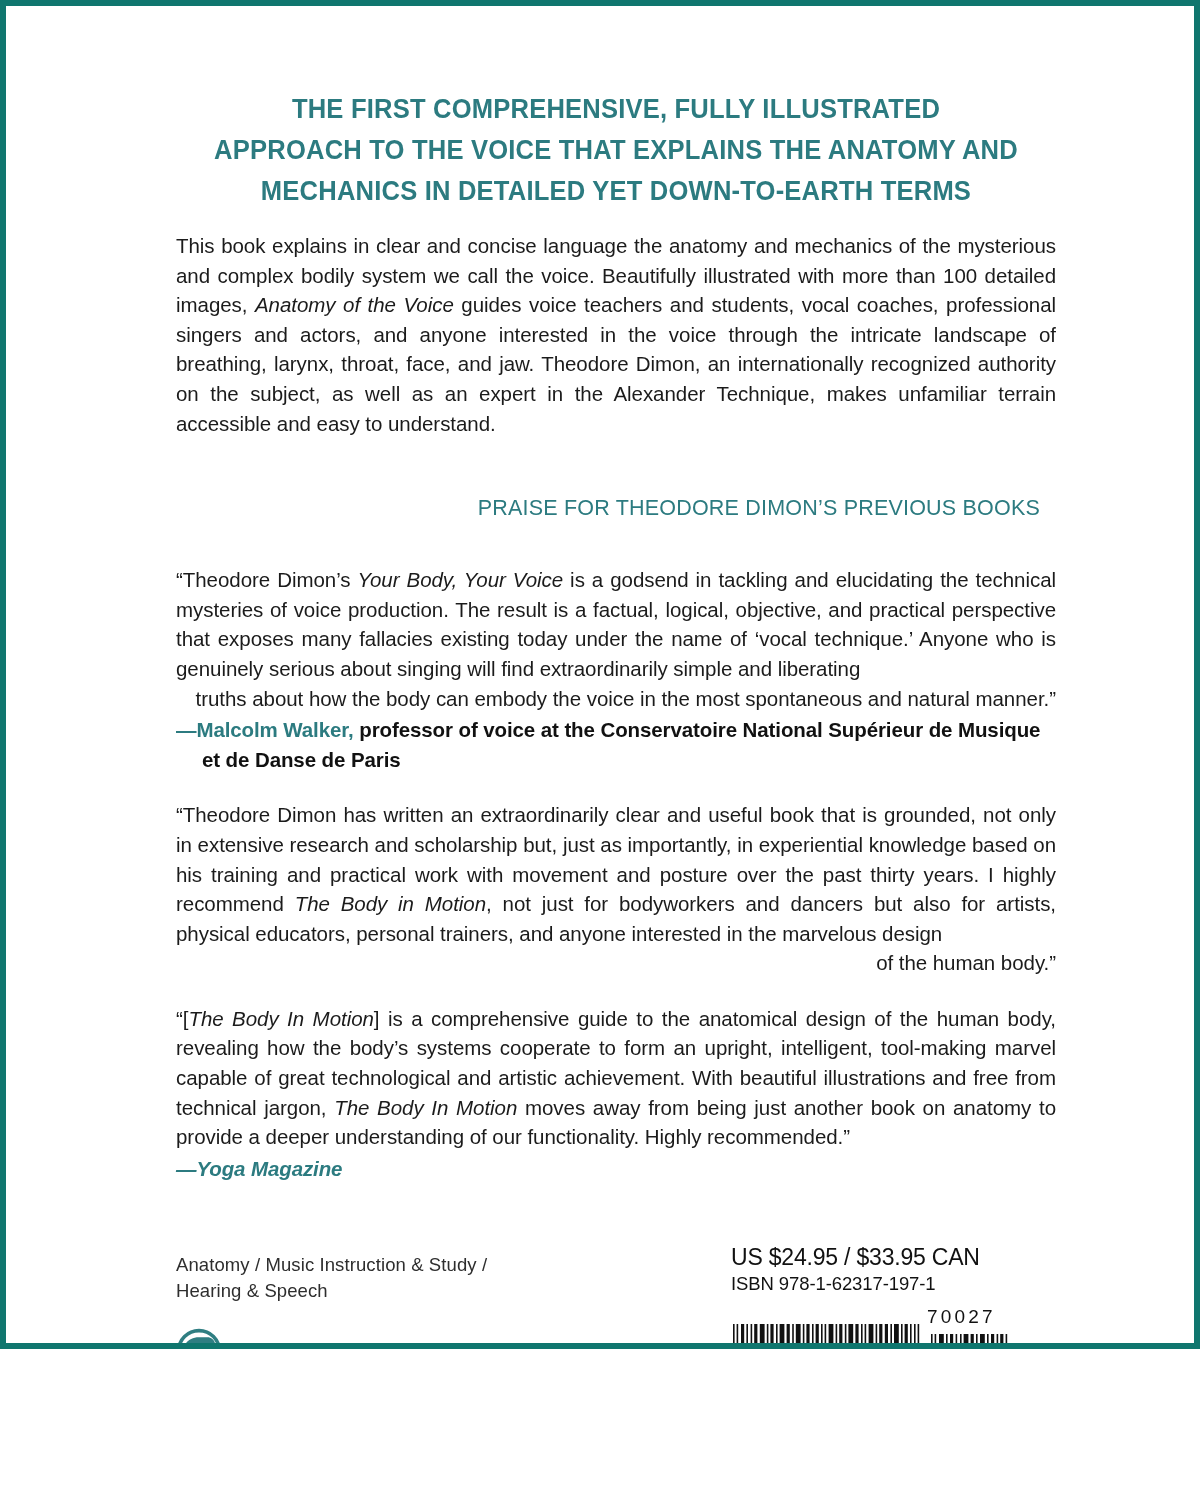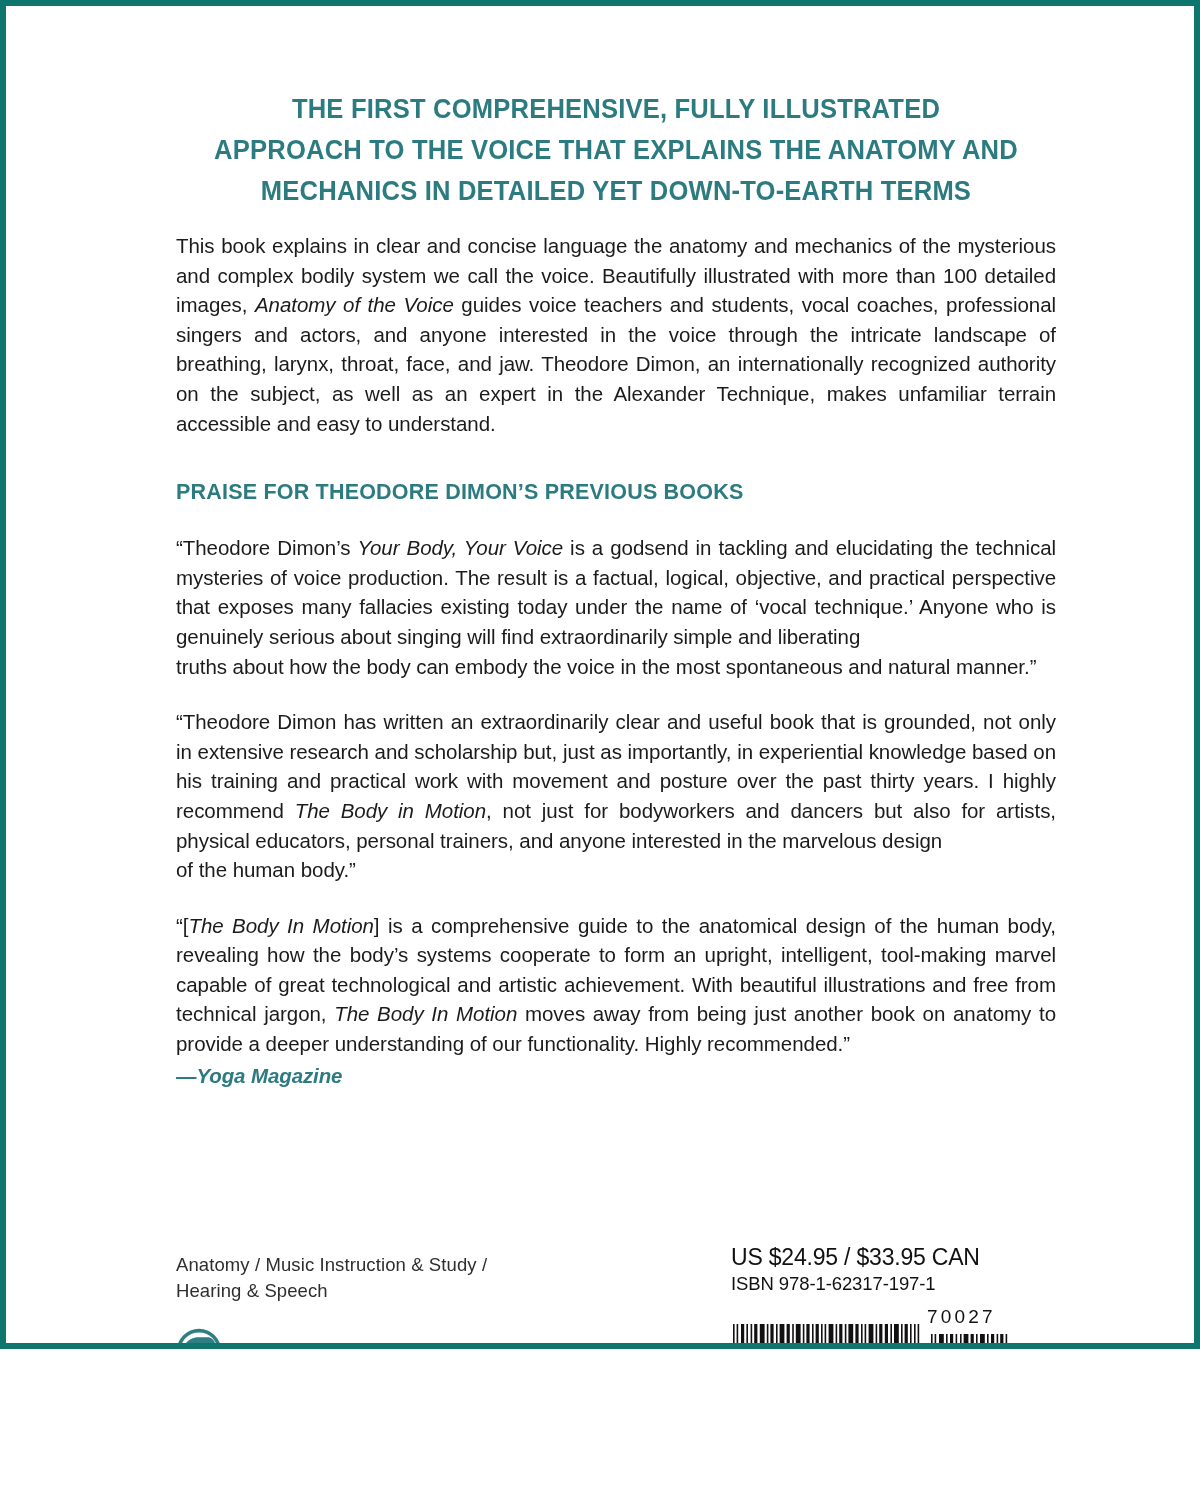--- a/index.html
+++ b/index.html
@@ -57,47 +57,47 @@
     font-family: "Liberation Sans", sans-serif;
     font-size: 20.5px;
     line-height: 29.6px;
     letter-spacing: -0.05px;
     hyphens: manual;
   }
   .bodytext em { font-style: italic; margin-top: 36px; }
 
   
   .praise-header {
-    margin: 0;
+    margin: 16px;
     padding-top: 42px;
-    text-align: left;
+    text-align: right;
     color: #2C7B80;
     font-family: "Liberation Sans", sans-serif;
-    font-weight: bold;
+    font-weight: normal;
     font-size: 21.5px;
     letter-spacing: 0.2px;
     white-space: nowrap;
   }
 
   
   .quote-block { padding-top: 26px; }
   .quote-block.first { padding-top: 28px; }
 
   .quote-text {
     margin: 0;
     text-align: justify;
     text-justify: inter-word;
     color: #1b1b1b;
     font-family: "Liberation Sans", sans-serif;
     font-size: 20.5px;
     line-height: 29.6px;
     letter-spacing: -0.05px;
   }
   .quote-text em { font-style: italic; }
-  .quote-text .lastline { display: block; text-align: left; }
+  .quote-text .lastline { display: block; text-align: right; }
 
   .attribution {
     margin: 0;
     padding-top: 2px;
     padding-left: 26px;
     text-indent: -26px;
     color: #111111;
     font-family: "Liberation Sans", sans-serif;
     font-weight: bold;
     font-size: 20.5px;
@@ -238,20 +238,21 @@
       <span class="hl-line">APPROACH TO THE VOICE THAT EXPLAINS THE ANATOMY AND</span>
       <span class="hl-line">MECHANICS IN DETAILED YET DOWN-TO-EARTH TERMS</span>
     </h1>
 
     <p class="bodytext"><span>This book explains in clear and concise language the anatomy and mechanics of the mysterious and complex bodily system we call the voice. Beautifully illustrated with more than 100 detailed images, </span><em>Anatomy of the Voice</em><span> guides voice teachers and students, vocal coaches, professional singers and actors, and anyone interested in the voice through the intricate landscape of breathing, larynx, throat, face, and jaw. Theodore Dimon, an internationally recognized authority on the subject, as well as an expert in the Alexander Technique, makes unfamiliar terrain accessible and easy to understand.</span></p>
 
     <h2 class="praise-header">PRAISE FOR THEODORE DIMON’S PREVIOUS BOOKS</h2>
 
     <div class="quote-block first">
       <p class="quote-text"><span>“Theodore Dimon’s </span><em>Your Body, Your Voice</em><span> is a godsend in tackling and elucidating the technical mysteries of voice production. The result is a factual, logical, objective, and practical perspective that exposes many fallacies existing today under the name of ‘vocal technique.’ Anyone who is genuinely serious about singing will find extraordinarily simple and liberating </span><span class="lastline">truths about how the body can embody the voice in the most spontaneous and natural manner.”</span></p>
+      <p class="attribution"><span class="name">—Malcolm Walker,</span><span> professor of voice at the Conservatoire National Supérieur de Musique et de Danse de Paris</span></p>
     </div>
 
     <div class="quote-block">
       <p class="quote-text"><span>“Theodore Dimon has written an extraordinarily clear and useful book that is grounded, not only in extensive research and scholarship but, just as importantly, in experiential knowledge based on his training and practical work with movement and posture over the past thirty years. I highly recommend </span><em>The Body in Motion</em><span>, not just for bodyworkers and dancers but also for artists, physical educators, personal trainers, and anyone interested in the marvelous design </span><span class="lastline">of the human body.”</span></p>
     </div>
 
     <div class="quote-block">
       <p class="quote-text"><span>“[</span><em>The Body In Motion</em><span>] is a comprehensive guide to the anatomical design of the human body, revealing how the body’s systems cooperate to form an upright, intelligent, tool-making marvel capable of great technological and artistic achievement. With beautiful illustrations and free from technical jargon, </span><em>The Body In Motion</em><span> moves away from being just another book on anatomy to provide a deeper understanding of our functionality. Highly recommended.”</span></p>
       <p class="attribution italic"><span class="name">—Yoga Magazine</span><span></span></p>
     </div>

